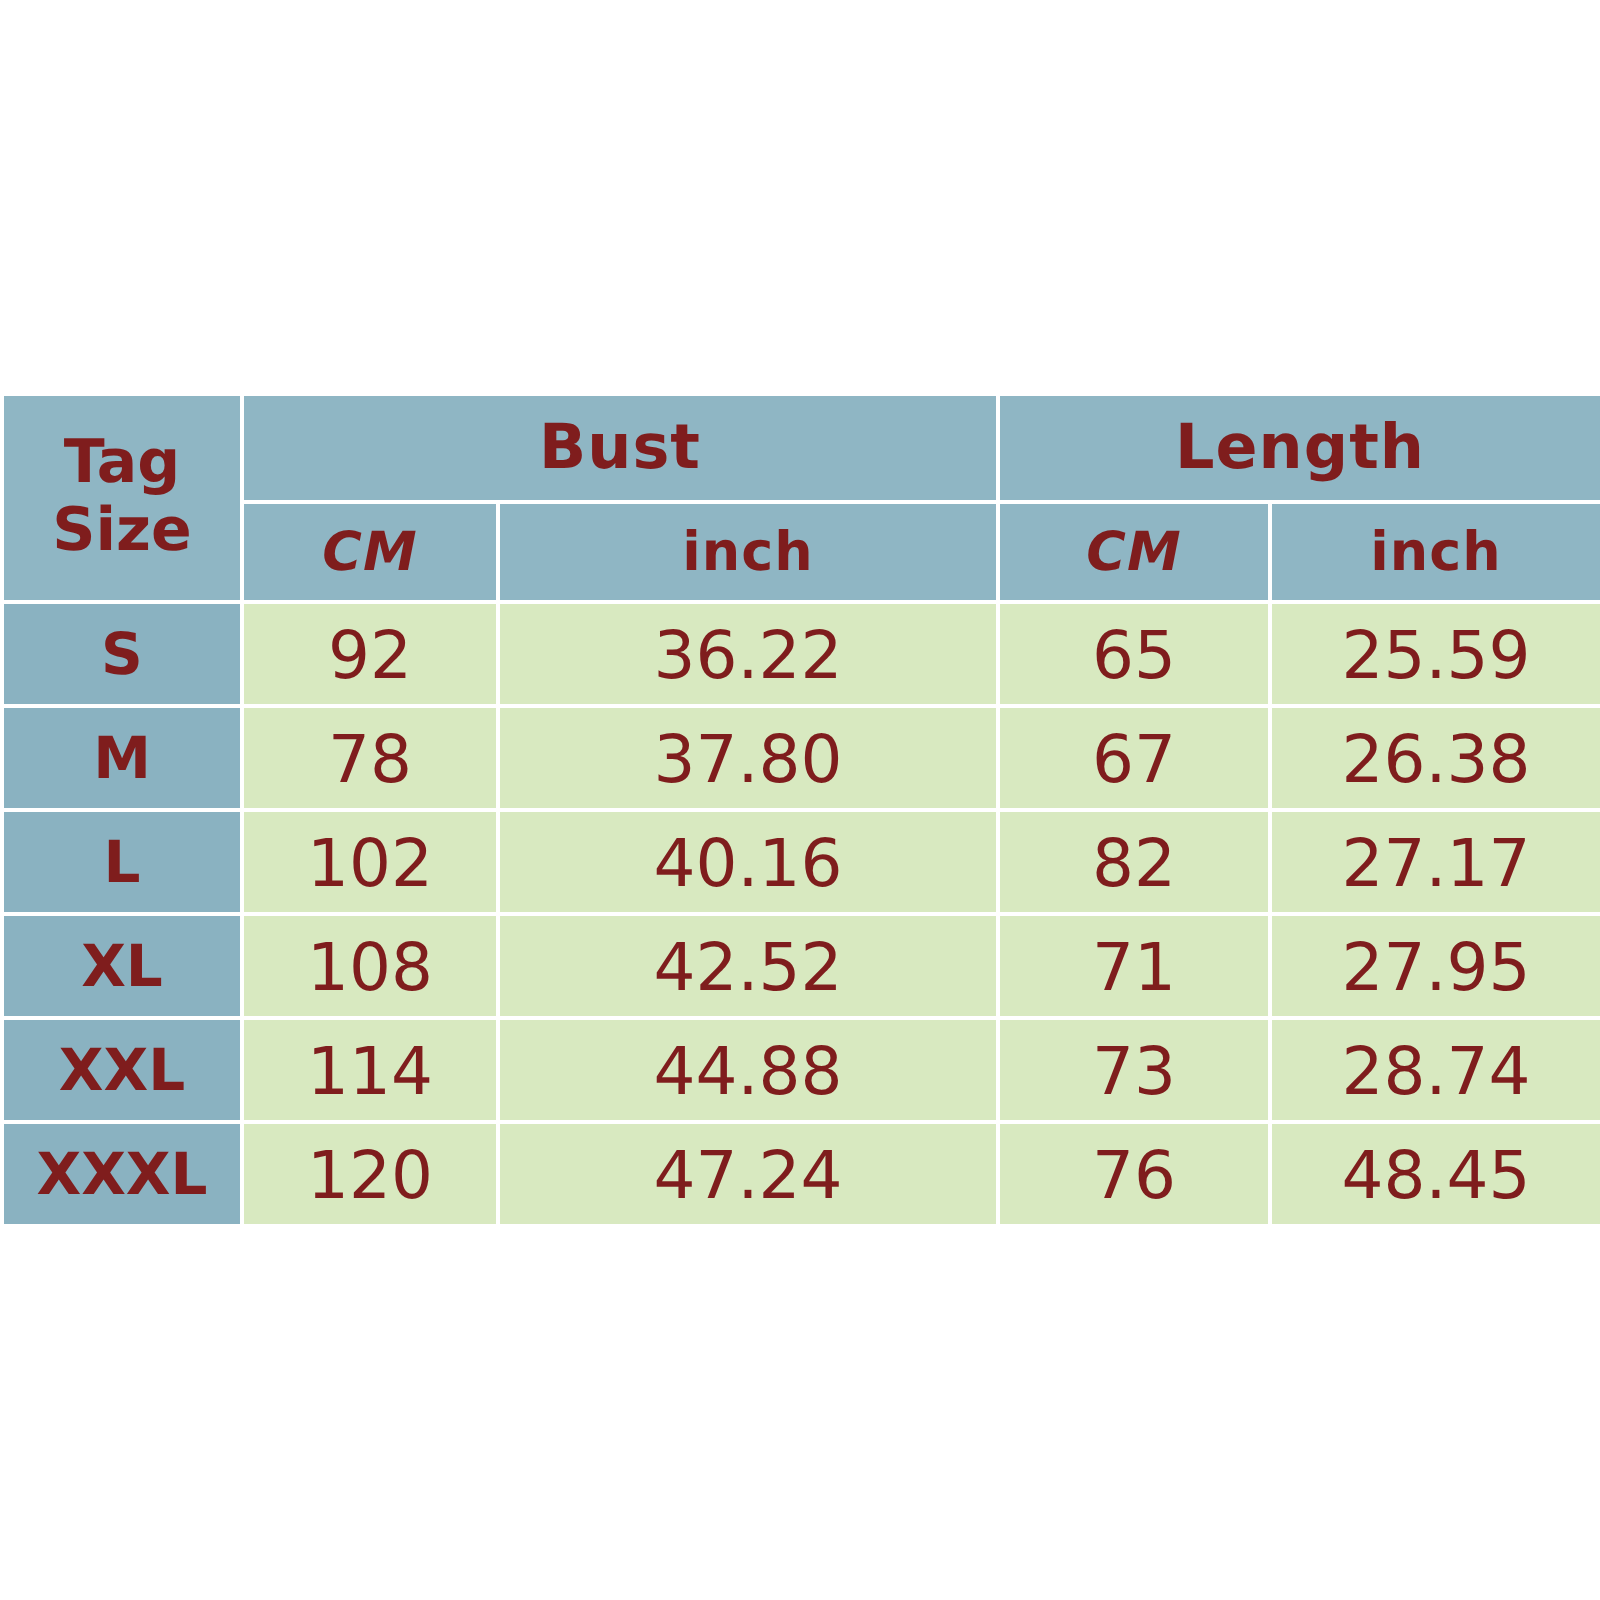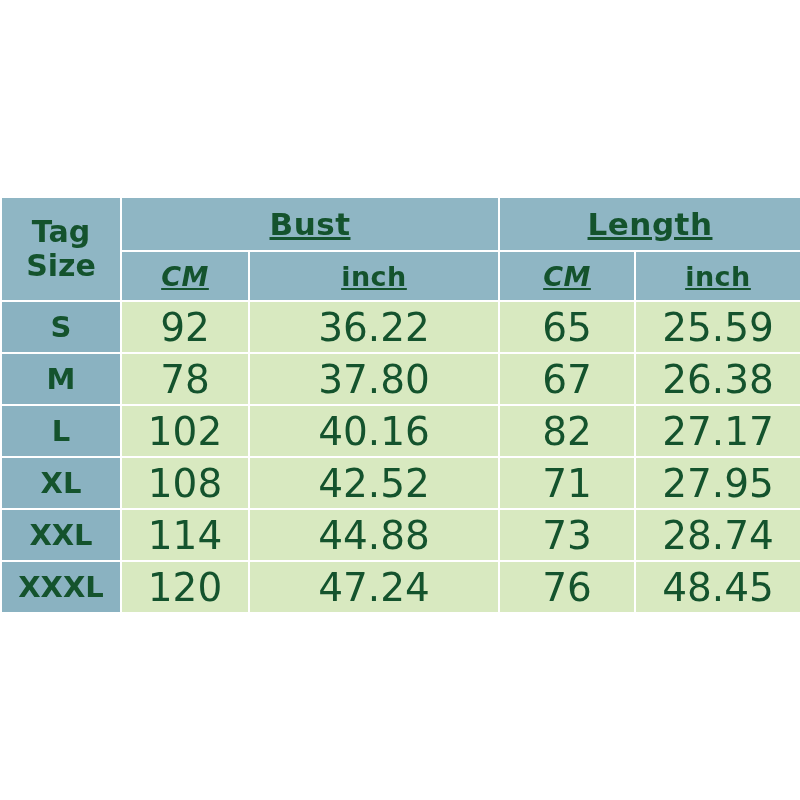--- a/index.html
+++ b/index.html
@@ -30,35 +30,34 @@
     width: 800px;
     table-layout: fixed;
   }
   table.size-chart td,
   table.size-chart th {
     border: 2px solid #ffffff;
     text-align: center;
     vertical-align: middle;
     padding: 0;
     font-weight: bold;
-    color: #14532d;
+    color: #7f1d1d;
   }
   
   col.c-tag   { width: 120px; }
   col.c-bcm   { width: 128px; }
   col.c-binch { width: 250px; }
   col.c-lcm   { width: 136px; }
   col.c-linch { width: 166px; }
 
   .hdr-blue {
     background: #8fb6c4;
     font-size: 31px;
     height: 52px;
     letter-spacing: 0.5px;
-    text-decoration: underline;
   }
   .hdr-blue.small {
     font-size: 27px;
     height: 48px;
     font-style: italic;
     text-align: center;
   }
   .hdr-blue.upright {
     font-style: normal;
   }
@@ -72,21 +71,21 @@
   .tagsize-cell .l2 {
     display: block;
   }
   .row-label {
     background: #8ab2c1;
     font-size: 29px;
     height: 50px;
   }
   .row-val {
     background: #d8e9c0;
-    font-size: 39px;
+    font-size: 33px;
     height: 50px;
     font-weight: normal;
   }
   .row-val.num {
     font-weight: normal;
   }
 </style>
 </head>
 <body>
 

